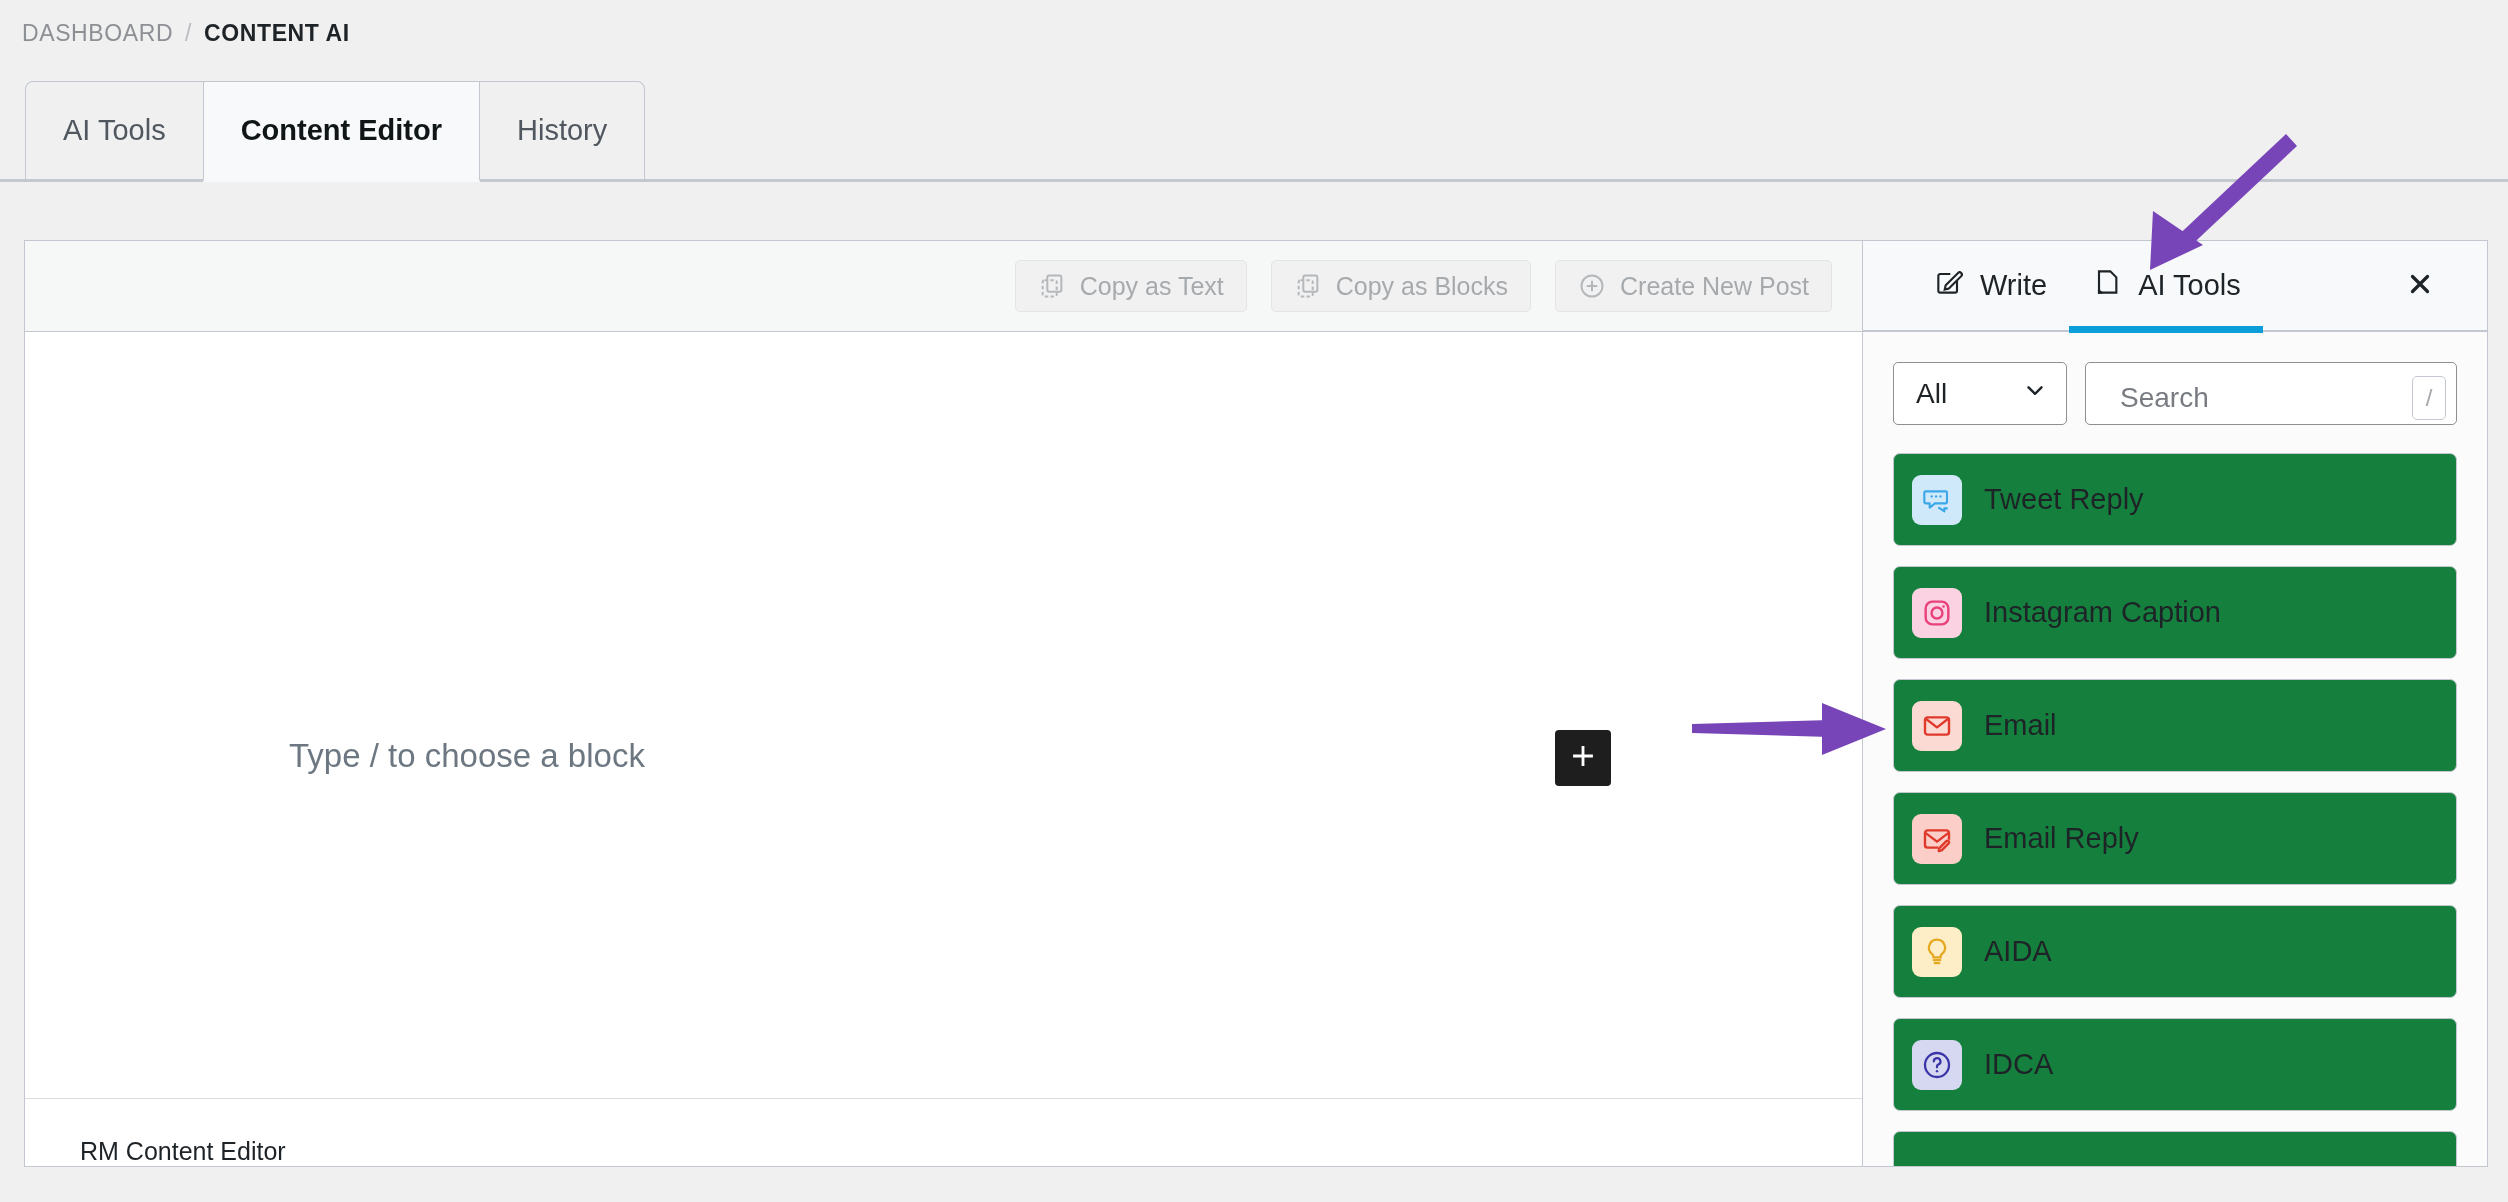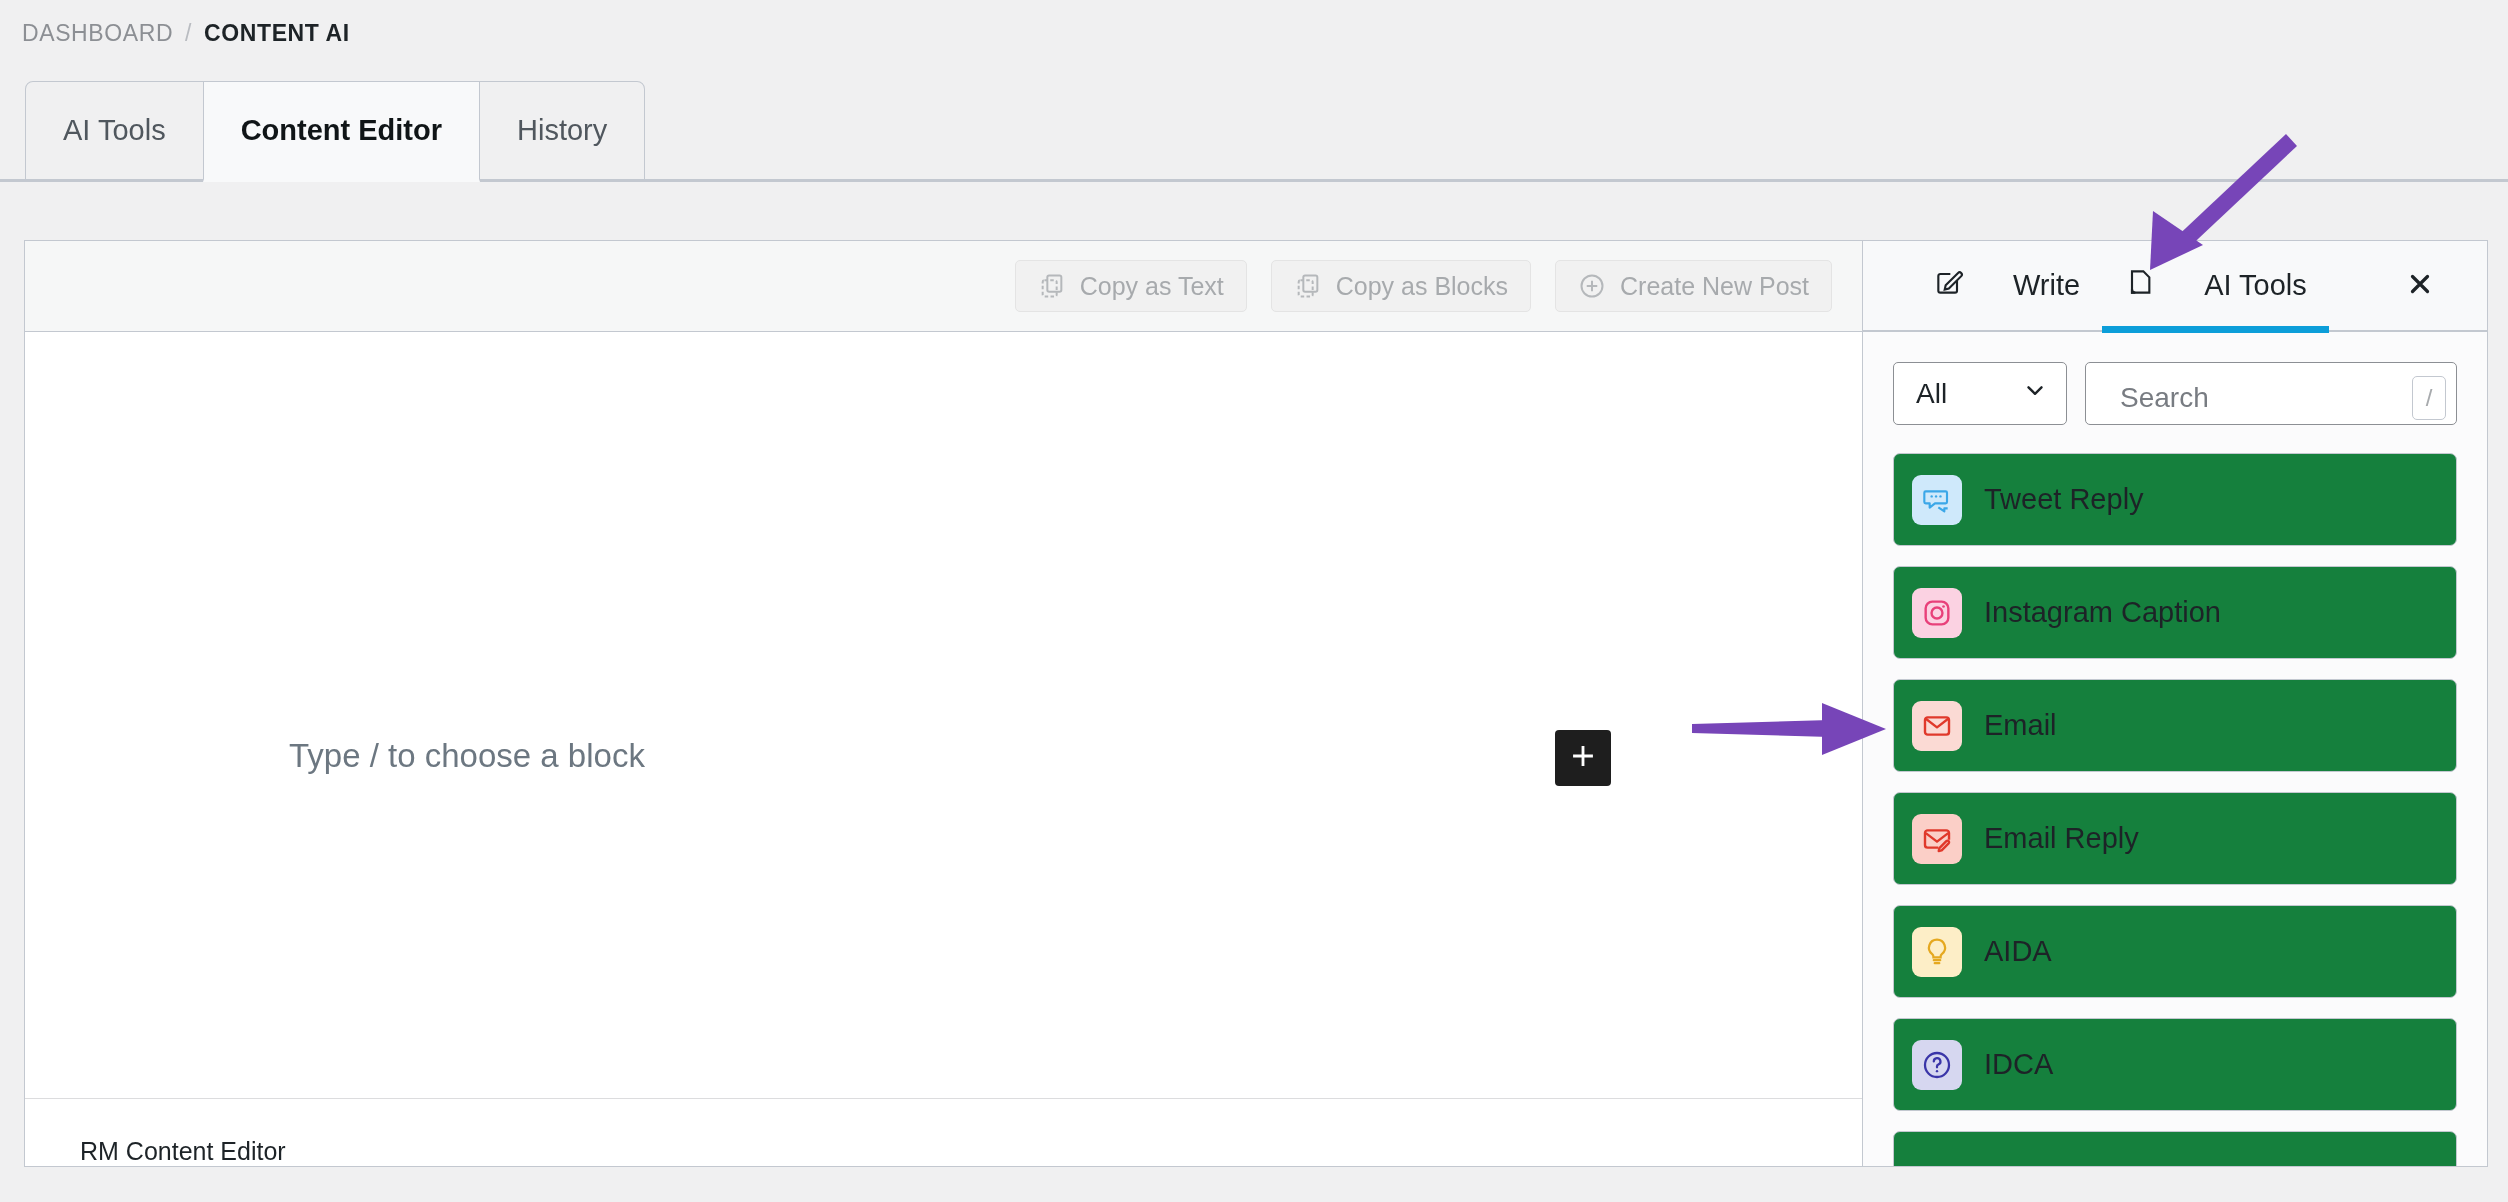--- a/index.html
+++ b/index.html
@@ -125,21 +125,21 @@
     display: flex; align-items: center;
     padding-left: 48px;
     position: relative;
   }
   .ai-tab {
     height: 91px; display: flex; align-items: center; gap: 15px;
     padding: 0 22px;
     font-size: 29px; color: #1d2327;
     position: relative;
   }
-  .ai-tab .lbl { font-weight: 400; margin-left: 33px; }
+  .ai-tab .lbl { font-weight: 400; }
   .ai-tab.active::after {
     content: ""; position: absolute;
     left: 0; right: 0; bottom: -2px; height: 7px;
     background: #0c9ed9;
   }
   .ai-tab svg { width: 32px; height: 32px; }
   .ai-close {
     position: absolute; right: 48px; top: 50%;
     transform: translateY(-50%);
     width: 38px; height: 38px;

